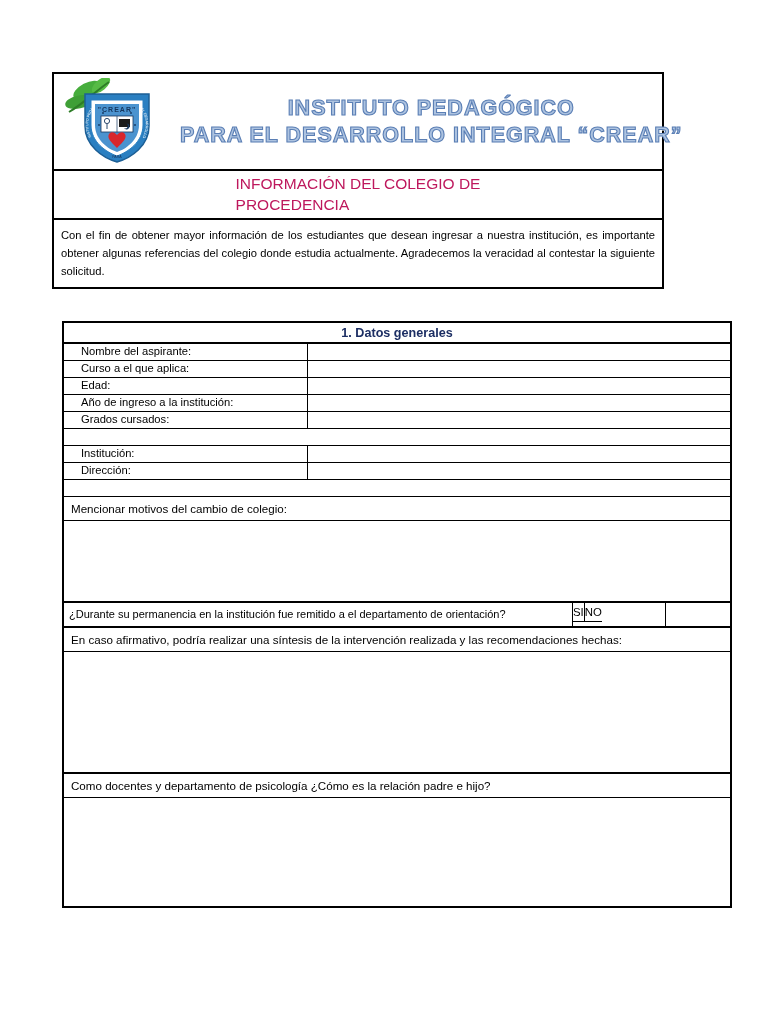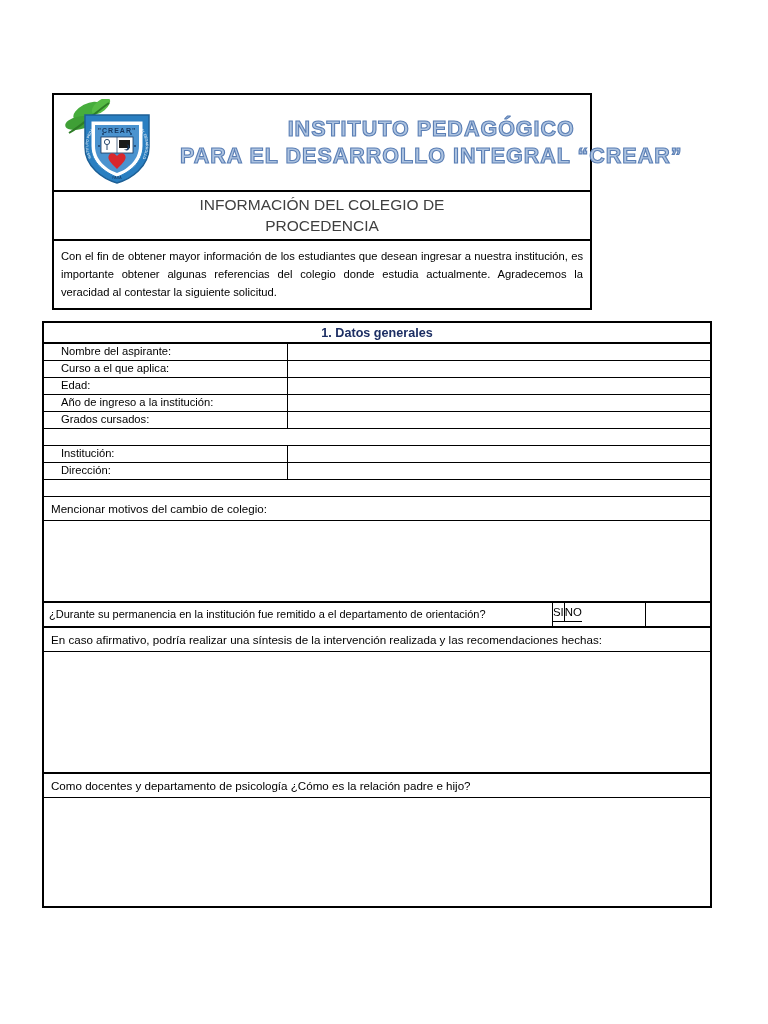--- a/index.html
+++ b/index.html
@@ -21,22 +21,22 @@
     left: 0; top: 0;
     width: 768px;
     height: 1024px;
     background: #ffffff;
   }
 
   
   .header-table {
     position: absolute;
     left: 52px;
-    top: 93px;
-    width: 540px;
+    top: 72px;
+    width: 612px;
     border: 2.5px solid #000;
     border-collapse: collapse;
     box-sizing: border-box;
     background: #fff;
   }
   .header-logo-row {
     display: flex;
     align-items: center;
     height: 97px;
     border-bottom: 2.5px solid #000;
@@ -78,22 +78,21 @@
 
   .header-subtitle-row {
     height: 49px;
     border-bottom: 2.5px solid #000;
     box-sizing: border-box;
     display: flex;
     align-items: center;
     justify-content: center;
   }
   .header-subtitle {
-    text-align: center;
-    color: #404040;
+    color: #be185d;
     font-size: 15.5px;
     line-height: 1.32;
     font-family: "Liberation Sans", sans-serif;
   }
 
   .header-para-row {
     box-sizing: border-box;
     padding: 6px 7px 7px 7px;
     min-height: 61px;
   }
@@ -101,21 +100,21 @@
     font-size: 11.2px;
     line-height: 1.62;
     text-align: justify;
     text-justify: inter-word;
     color: #000;
   }
 
   
   .form-table {
     position: absolute;
-    left: 42px;
+    left: 62px;
     top: 321px;
     width: 670px;
     border: 2.5px solid #000;
     box-sizing: border-box;
     background: #fff;
   }
 
   .section-head {
     height: 21px;
     border-bottom: 2.5px solid #000;

